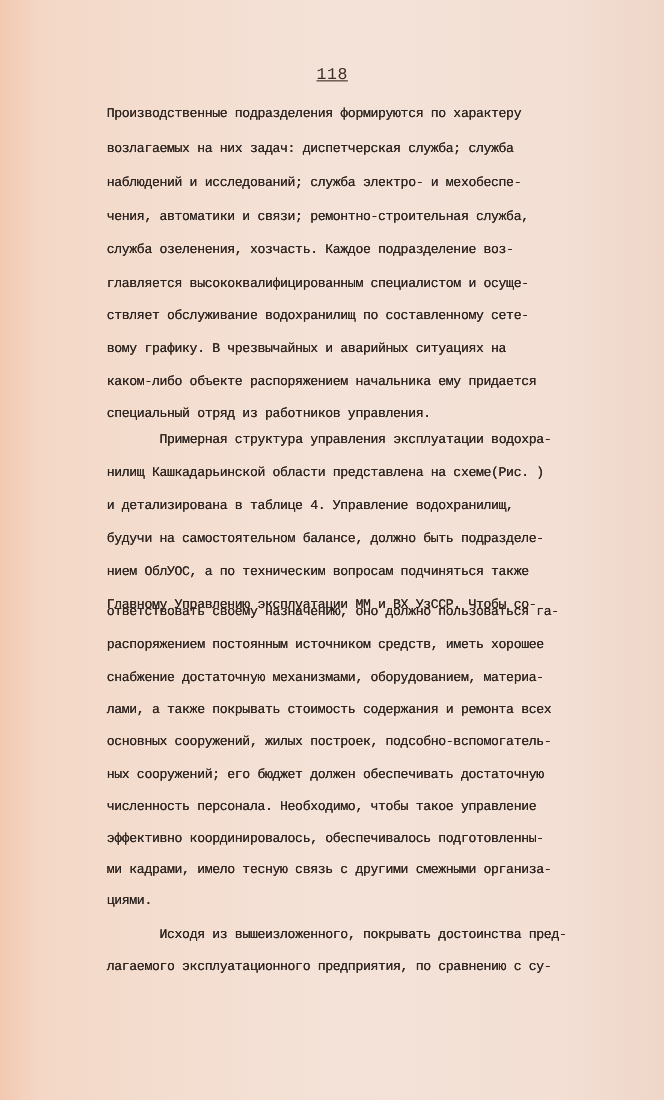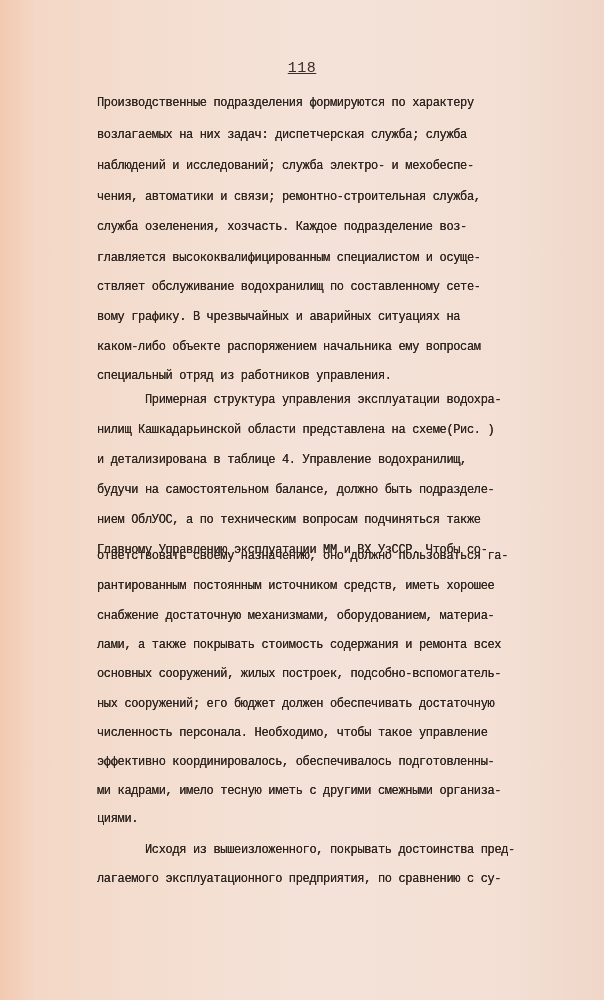--- a/index.html
+++ b/index.html
@@ -26,34 +26,34 @@
   <div class="pagenum">118</div>
   <div id="lines">
       <div class="line" style="top: 84px;">Производственные подразделения формируются по характеру</div>
       <div class="line" style="top: 116px;">возлагаемых на них задач: диспетчерская служба; служба</div>
       <div class="line" style="top: 147px;">наблюдений и исследований; служба электро- и мехобеспе-</div>
       <div class="line" style="top: 178px;">чения, автоматики и связи; ремонтно-строительная служба,</div>
       <div class="line" style="top: 208px;">служба озеленения, хозчасть. Каждое подразделение воз-</div>
       <div class="line" style="top: 239px;">главляется высококвалифицированным специалистом и осуще-</div>
       <div class="line" style="top: 268px;">ствляет обслуживание водохранилищ по составленному сете-</div>
       <div class="line" style="top: 298px;">вому графику. В чрезвычайных и аварийных ситуациях на</div>
-      <div class="line" style="top: 328px;">каком-либо объекте распоряжением начальника ему вопросам</div>
+      <div class="line" style="top: 328px;">каком-либо объекте распоряжением начальника ему придается</div>
       <div class="line" style="top: 357px;">специальный отряд из работников управления.</div>
       <div class="line" style="top: 381px; left: 145px;">Примерная структура управления эксплуатации водохра-</div>
       <div class="line" style="top: 411px;">нилищ Кашкадарьинской области представлена на схеме(Рис. )</div>
       <div class="line" style="top: 441px;">и детализирована в таблице 4. Управление водохранилищ,</div>
       <div class="line" style="top: 471px; text-align: right;">будучи на самостоятельном балансе, должно быть подразделе-</div>
       <div class="line" style="top: 501px;">нием ОблУОС, а по техническим вопросам подчиняться также</div>
       <div class="line" style="top: 531px;">Главному Управлению эксплуатации ММ и ВХ УзССР. Чтобы со-</div>
       <div class="line" style="top: 537px;">ответствовать своему назначению, оно должно пользоваться га-</div>
-      <div class="line" style="top: 567px;">рантированным постоянным источником средств, иметь хорошее</div>
+      <div class="line" style="top: 567px;">распоряжением постоянным источником средств, иметь хорошее</div>
       <div class="line" style="top: 597px;">снабжение достаточную механизмами, оборудованием, материа-</div>
       <div class="line" style="top: 626px;">лами, а также покрывать стоимость содержания и ремонта всех</div>
       <div class="line" style="top: 655px;">основных сооружений, жилых построек, подсобно-вспомогатель-</div>
       <div class="line" style="top: 685px;">ных сооружений; его бюджет должен обеспечивать достаточную</div>
       <div class="line" style="top: 714px;">численность персонала. Необходимо, чтобы такое управление</div>
       <div class="line" style="top: 743px;">эффективно координировалось, обеспечивалось подготовленны-</div>
-      <div class="line" style="top: 772px;">ми кадрами, имело тесную иметь с другими смежными организа-</div>
+      <div class="line" style="top: 772px;">ми кадрами, имело тесную связь с другими смежными организа-</div>
       <div class="line" style="top: 800px;">циями.</div>
       <div class="line" style="top: 831px; left: 145px;">Исходя из вышеизложенного, покрывать достоинства пред-</div>
       <div class="line" style="top: 860px;">лагаемого эксплуатационного предприятия, по сравнению с су-</div>
     </div>
 </div>
 
 </body></html>

